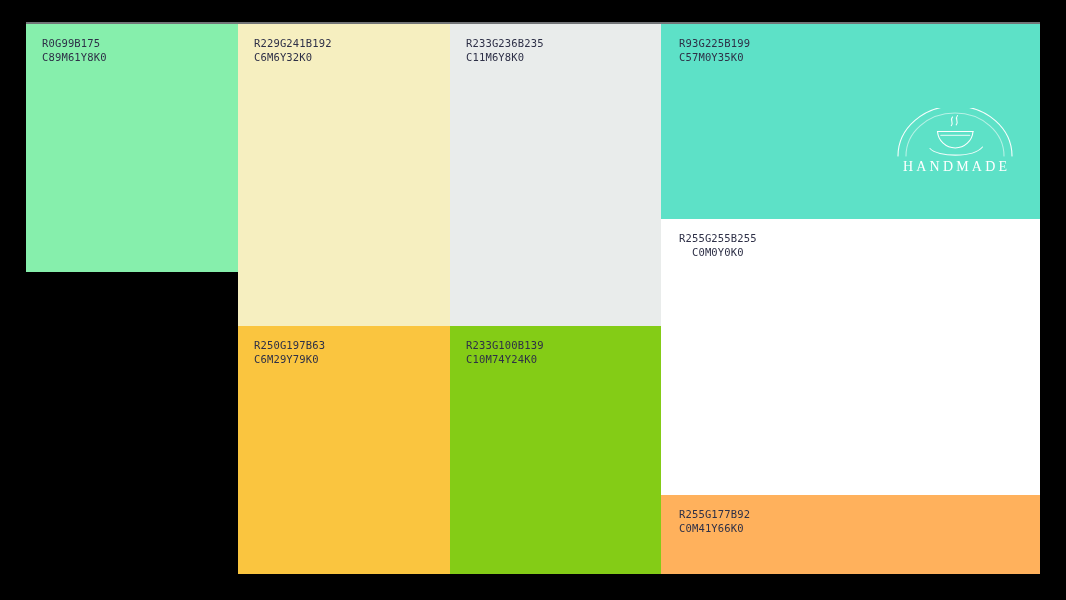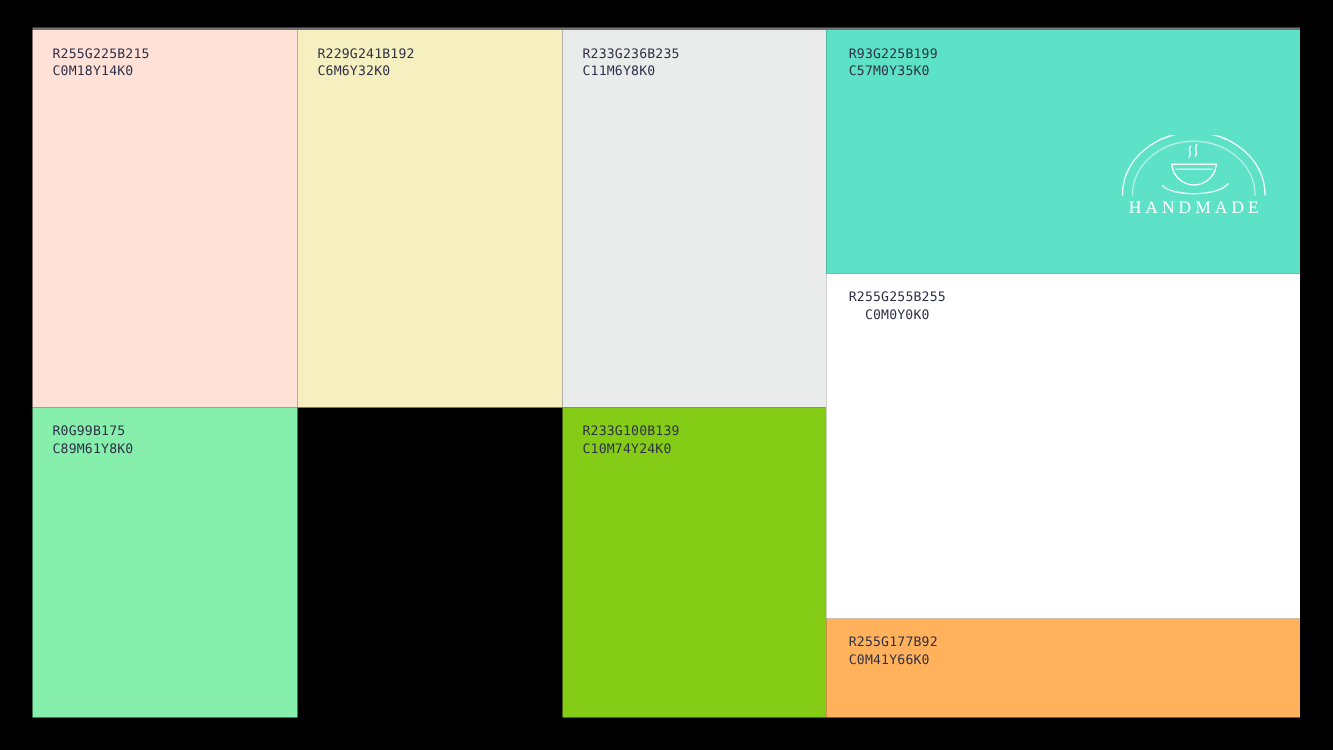--- a/index.html
+++ b/index.html
@@ -129,45 +129,45 @@
 </style>
 </head>
 <body>
 
 <div id="palette-board">
 
   <div id="top-edge-line"></div>
 
   <div class="palette-column col-1">
 
-    <div class="swatch h-top" style="background:#FFE1D7;">
-      <div class="swatch-label">
-        <span class="code-line">R255G225B215</span>
-        <span class="code-line">C0M18Y14K0</span>
-      </div>
-    </div>
 
     <div class="swatch h-bottom" style="background:#86efac;">
       <div class="swatch-label">
         <span class="code-line">R0G99B175</span>
         <span class="code-line">C89M61Y8K0</span>
       </div>
     </div>
 
   </div>
 
   <div class="palette-column col-2">
 
     <div class="swatch h-top" style="background:#F6EFC0;">
       <div class="swatch-label">
         <span class="code-line">R229G241B192</span>
         <span class="code-line">C6M6Y32K0</span>
       </div>
     </div>
 
+    <div class="swatch h-bottom" style="background:#FAC53F;">
+      <div class="swatch-label">
+        <span class="code-line">R250G197B63</span>
+        <span class="code-line">C6M29Y79K0</span>
+      </div>
+    </div>
 
   </div>
 
   <div class="palette-column col-3">
 
     <div class="swatch h-top" style="background:#E9ECEB;">
       <div class="swatch-label">
         <span class="code-line">R233G236B235</span>
         <span class="code-line">C11M6Y8K0</span>
       </div>

